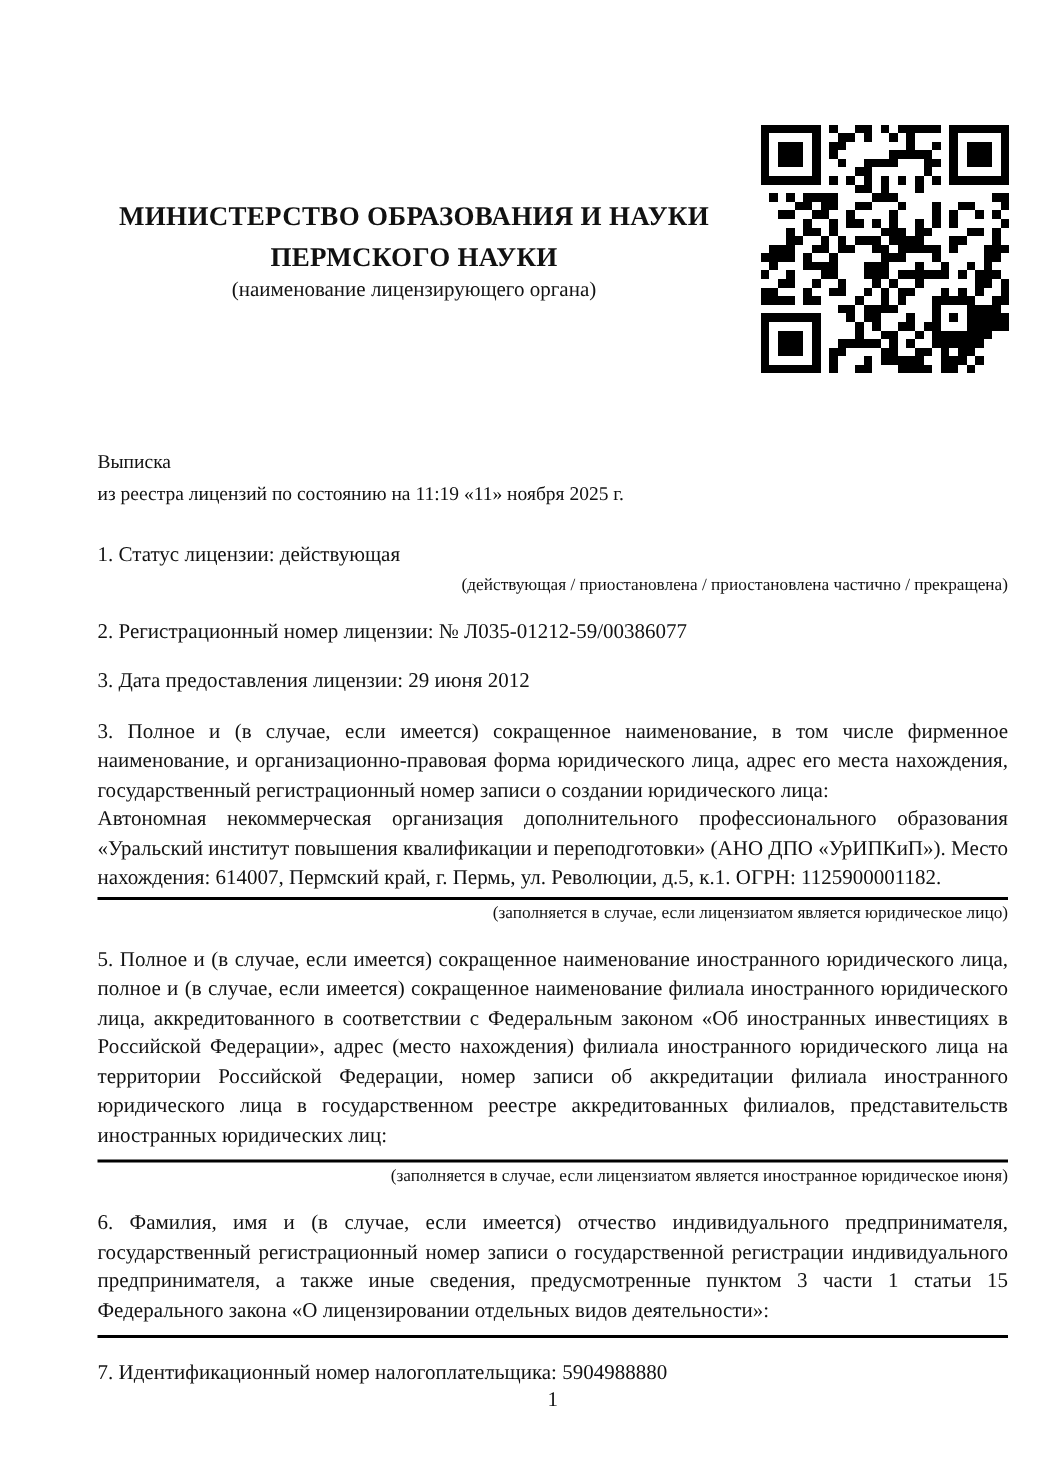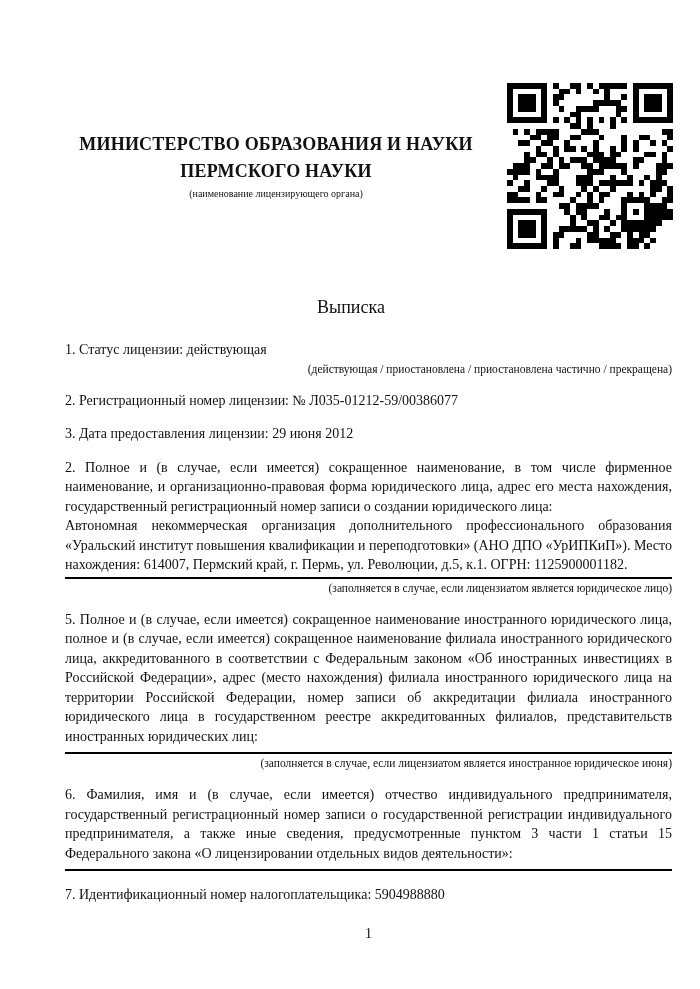--- a/index.html
+++ b/index.html
@@ -4,23 +4,23 @@
 <style>
   html,body{margin:0;padding:0;background:#ffffff;}
   .page{
     position:relative;width:700px;height:989px;background:#ffffff;
     font-family:"Liberation Serif", serif;color:#111111;overflow:hidden;
   }
   .qr{position:absolute;top:83px;left:507px;width:166px;height:166px;}
   .qr svg{display:block;width:166px;height:166px;shape-rendering:crispEdges;fill:#000000;}
   .org{position:absolute;top:131px;left:65px;width:422px;text-align:center;}
   .org-name{font-weight:700;font-size:18px;line-height:27px;white-space:nowrap;letter-spacing:.2px;}
-  .org-caption{font-size:10px;line-height:14px;margin-top:2px;}
+  .org-caption{font-size:14px;line-height:14px;margin-top:2px;}
   .content{position:absolute;top:297px;left:65px;width:607px;}
-  .doc-title{width:572px;text-align:center;font-size:18px;line-height:21px;margin-bottom:22px;}
+  .doc-title{width:572px;text-align:left;font-size:13px;line-height:21px;margin-bottom:22px;}
   .sec{margin-bottom:14px;}
   .body-text{font-size:14px;line-height:19.5px;text-align:justify;}
   .caption{font-size:11.5px;line-height:15px;text-align:right;margin-top:2px;}
   .rule{border-top:2px solid #000000;margin-top:2px;}
   .spacer{height:4px;}
   .pageno{position:absolute;top:925px;left:65px;width:607px;text-align:center;font-size:14px;line-height:18px;}
 </style>
 </head>
 <body>
 
@@ -431,37 +431,38 @@
   <div class="org">
     <div class="org-name">МИНИСТЕРСТВО ОБРАЗОВАНИЯ И НАУКИ</div>
     <div class="org-name">ПЕРМСКОГО НАУКИ</div>
     <div class="org-caption">(наименование лицензирующего органа)</div>
   </div>
 
   <div class="content">
 
     <div class="doc-title">
       <div>Выписка</div>
+      <div>из реестра лицензий по состоянию на 11:19 «11» ноября 2025 г.</div>
     </div>
 
     <div class="sec">
       <div class="body-text">1. Статус лицензии: действующая</div>
       <div class="caption">(действующая / приостановлена / приостановлена частично / прекращена)</div>
     </div>
 
     <div class="sec">
       <div class="body-text">2. Регистрационный номер лицензии: № Л035-01212-59/00386077</div>
     </div>
 
     <div class="sec">
       <div class="body-text">3. Дата предоставления лицензии: 29 июня 2012</div>
     </div>
 
     <div class="sec">
-      <div class="body-text">2. Полное и (в случае, если имеется) сокращенное наименование, в том числе фирменное наименование, и организационно-правовая форма юридического лица, адрес его места нахождения, государственный регистрационный номер записи о создании юридического лица:</div>
+      <div class="body-text">3. Полное и (в случае, если имеется) сокращенное наименование, в том числе фирменное наименование, и организационно-правовая форма юридического лица, адрес его места нахождения, государственный регистрационный номер записи о создании юридического лица:</div>
       <div class="body-text">Автономная некоммерческая организация дополнительного профессионального образования «Уральский институт повышения квалификации и переподготовки» (АНО ДПО «УрИПКиП»). Место нахождения: 614007, Пермский край, г. Пермь, ул. Революции, д.5, к.1. ОГРН: 1125900001182.</div>
       <div class="rule"></div>
       <div class="caption">(заполняется в случае, если лицензиатом является юридическое лицо)</div>
     </div>
 
     <div class="sec">
       <div class="body-text">5. Полное и (в случае, если имеется) сокращенное наименование иностранного юридического лица, полное и (в случае, если имеется) сокращенное наименование филиала иностранного юридического лица, аккредитованного в соответствии с Федеральным законом «Об иностранных инвестициях в Российской Федерации», адрес (место нахождения) филиала иностранного юридического лица на территории Российской Федерации, номер записи об аккредитации филиала иностранного юридического лица в государственном реестре аккредитованных филиалов, представительств иностранных юридических лиц:</div>
       <div class="spacer"></div>
       <div class="rule"></div>
       <div class="caption">(заполняется в случае, если лицензиатом является иностранное юридическое июня)</div>

